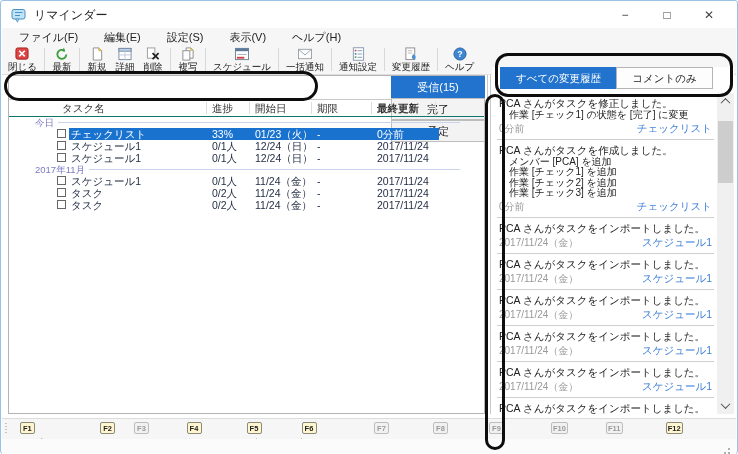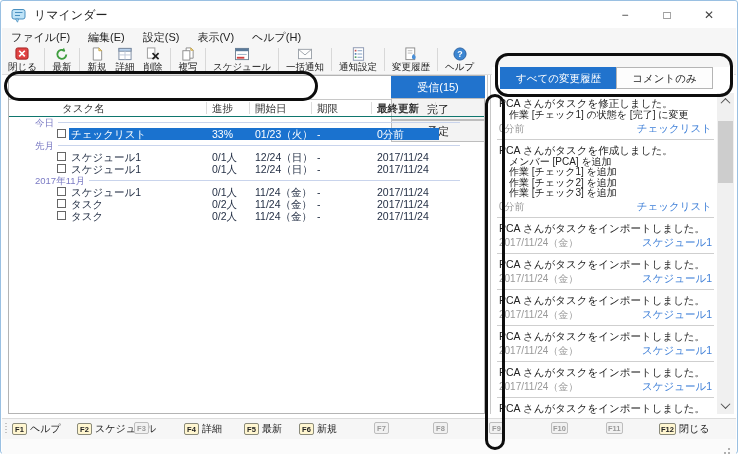--- a/index.html
+++ b/index.html
@@ -12,21 +12,21 @@
 
   
   .titlebar { position:absolute; left:1px; right:1px; top:1px; height:26px; background:#fff; display:flex; align-items:center; }
   .app-icon { margin-left:9px; width:16px; height:15px; display:inline-block; }
   .title-text { margin-left:7px; font-size:12px; color:#222; }
   .win-controls { position:absolute; right:6px; top:0; height:26px; display:flex; }
   .win-btn { width:42px; height:26px; display:flex; align-items:center; justify-content:center; font-size:12px; color:#444; }
 
   
   .menubar { position:absolute; left:1px; right:1px; top:27px; height:18px; background:#f6f6f6; display:flex; align-items:center; font-size:11px; color:#222; }
-  .menu-item { padding:0 9px; white-space:nowrap; }
+  .menu-item { padding:0 9px; white-space:nowrap;margin-left:8px; }
 
   
   .toolbar { position:absolute; left:1px; right:1px; top:45px; height:28px; background:#f6f6f6; border-bottom:1px solid #e0e0e0; display:flex; align-items:flex-start; padding-left:2px; box-sizing:content-box; }
   .tb-btn { display:flex; flex-direction:column; align-items:center; justify-content:space-between; height:27px; padding:0 4px; }
   .tb-btn svg { width:20px; height:14px; margin-top:1px; display:block; }
   .tb-label { font-size:9.5px; color:#222; line-height:10px; margin-bottom:1px; white-space:nowrap; }
   .tb-sep { width:1px; height:23px; background:#d8d8d8; margin:2px 3px 0 3px; }
 
   
   .left-pane { position:absolute; left:7px; top:74px; width:477px; height:339px; border:1px solid #b4b4b4; background:#fff; box-sizing:border-box; }
@@ -68,21 +68,21 @@
   .sb-up { top:0; } .sb-down { bottom:0; }
   .chev { width:6px; height:6px; border-left:1.6px solid #505050; border-top:1.6px solid #505050; }
   .chev.up { transform:rotate(45deg) translate(1px,1px); }
   .chev.down { transform:rotate(225deg) translate(1px,1px); }
   .sb-thumb { position:absolute; left:1px; width:15px; top:28px; height:62px; background:#cdcdcd; }
 
   
   .fkeybar { position:absolute; left:1px; right:1px; top:417px; height:20px; background:#f6f6f6; border-top:1px solid #dcdcdc; }
   .fkeybar::before { content:""; position:absolute; left:3px; top:4px; bottom:4px; width:2px;
     background:repeating-linear-gradient(to bottom,#c4c4c4 0 1px,transparent 1px 3px); }
-  .fkey { position:absolute; top:3px; display:flex; align-items:center; gap:3px; font-size:10px; color:#222; white-space:nowrap; }
+  .fkey { position:absolute; top:3px; display:flex; align-items:center; gap:3px; font-size:10px; color:#222; white-space:nowrap;flex-direction:column; }
   .fkey-badge { min-width:15px; padding:0 1px; height:12px; line-height:11px; text-align:center; font-size:7.5px; font-weight:bold;
     background:#fff6d0; border:1px solid #8a8a7a; border-radius:2px; color:#222; box-sizing:border-box; }
   .fkey.disabled .fkey-badge { background:#f1f1f1; border-color:#bdbdbd; color:#9a9a9a; }
 
   
   .bottombar { position:absolute; left:1px; right:1px; top:438px; height:15px; background:#fbfbfb; }
   .resize-grip { position:absolute; right:6px; bottom:4px; width:2px; height:2px; background:#b0b0b0;
     box-shadow:0 0 #b0b0b0, -4px 4px #b0b0b0, 0 4px #b0b0b0, -8px 8px #b0b0b0, -4px 8px #b0b0b0, 0 8px #b0b0b0; }
 
   
@@ -262,24 +262,20 @@
           <div class="group-line"></div>
         </div>
         <div class="task-row selected">
           <span class="cb"></span>
           <span class="cell" style="left: 62px;">チェックリスト</span>
           <span class="cell" style="left: 203px;">33%</span>
           <span class="cell" style="left: 246px;">01/23（火）</span>
           <span class="cell" style="left: 308px;">-</span>
           <span class="cell" style="left: 368px;">0分前</span>
         </div>
-        <div class="group-row">
-          <span class="group-label">先月</span>
-          <div class="group-line"></div>
-        </div>
         <div class="task-row">
           <span class="cb"></span>
           <span class="cell" style="left: 62px;">スケジュール1</span>
           <span class="cell" style="left: 203px;">0/1人</span>
           <span class="cell" style="left: 246px;">12/24（日）</span>
           <span class="cell" style="left: 308px;">-</span>
           <span class="cell" style="left: 368px;">2017/11/24</span>
         </div>
         <div class="task-row">
           <span class="cb"></span>

